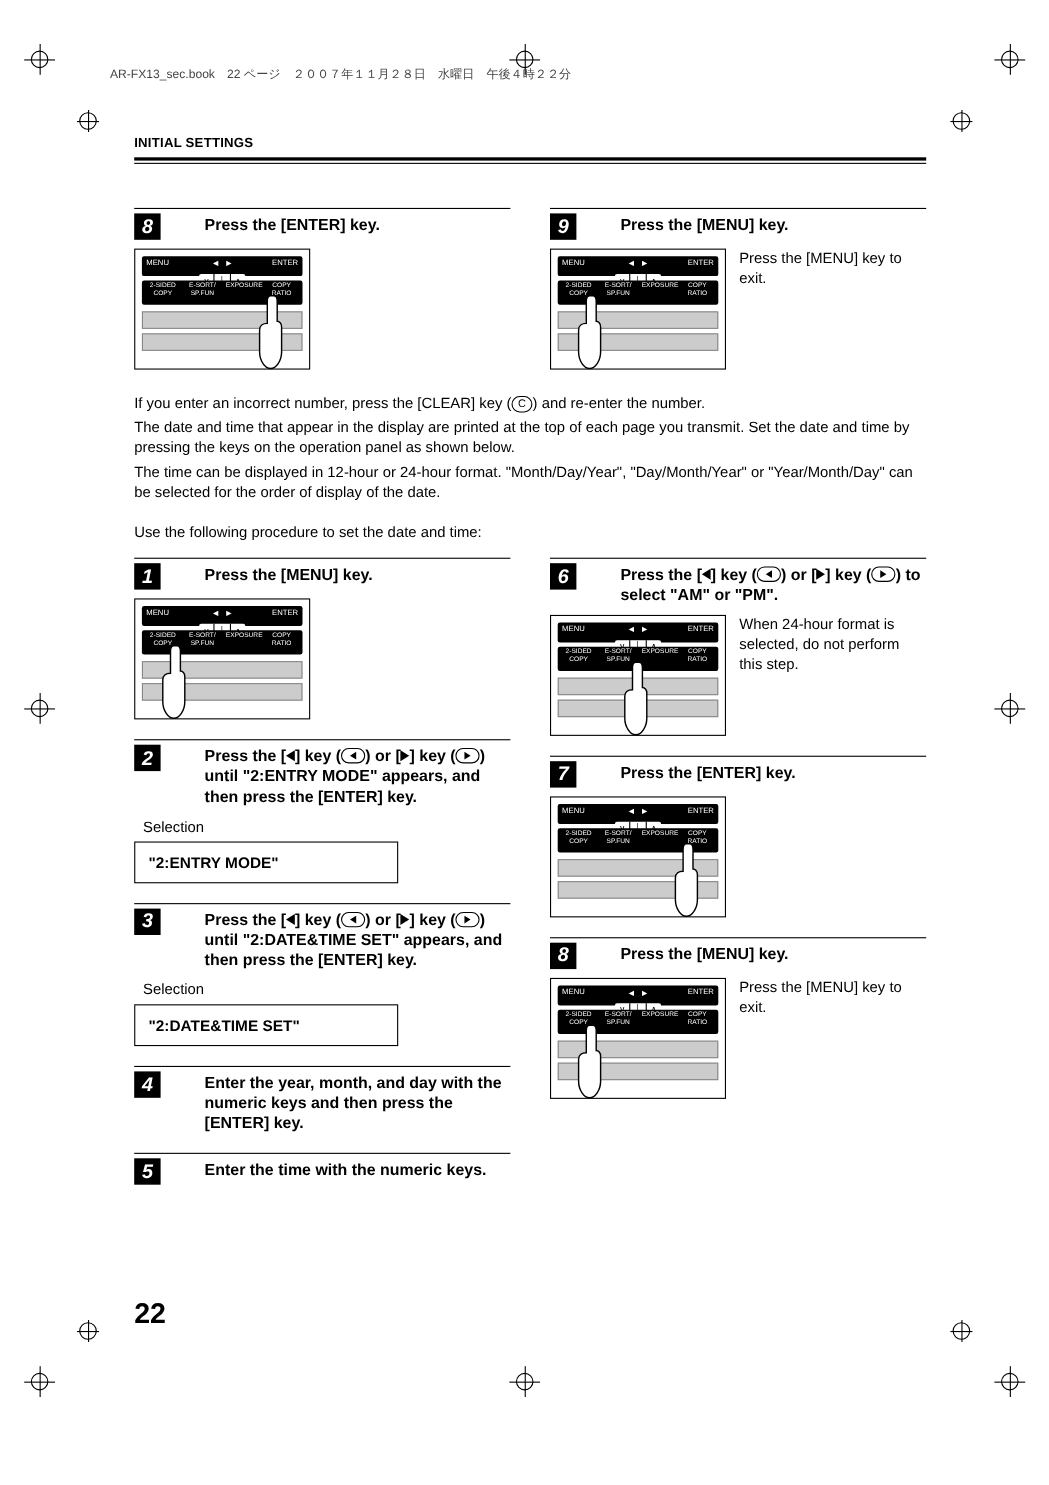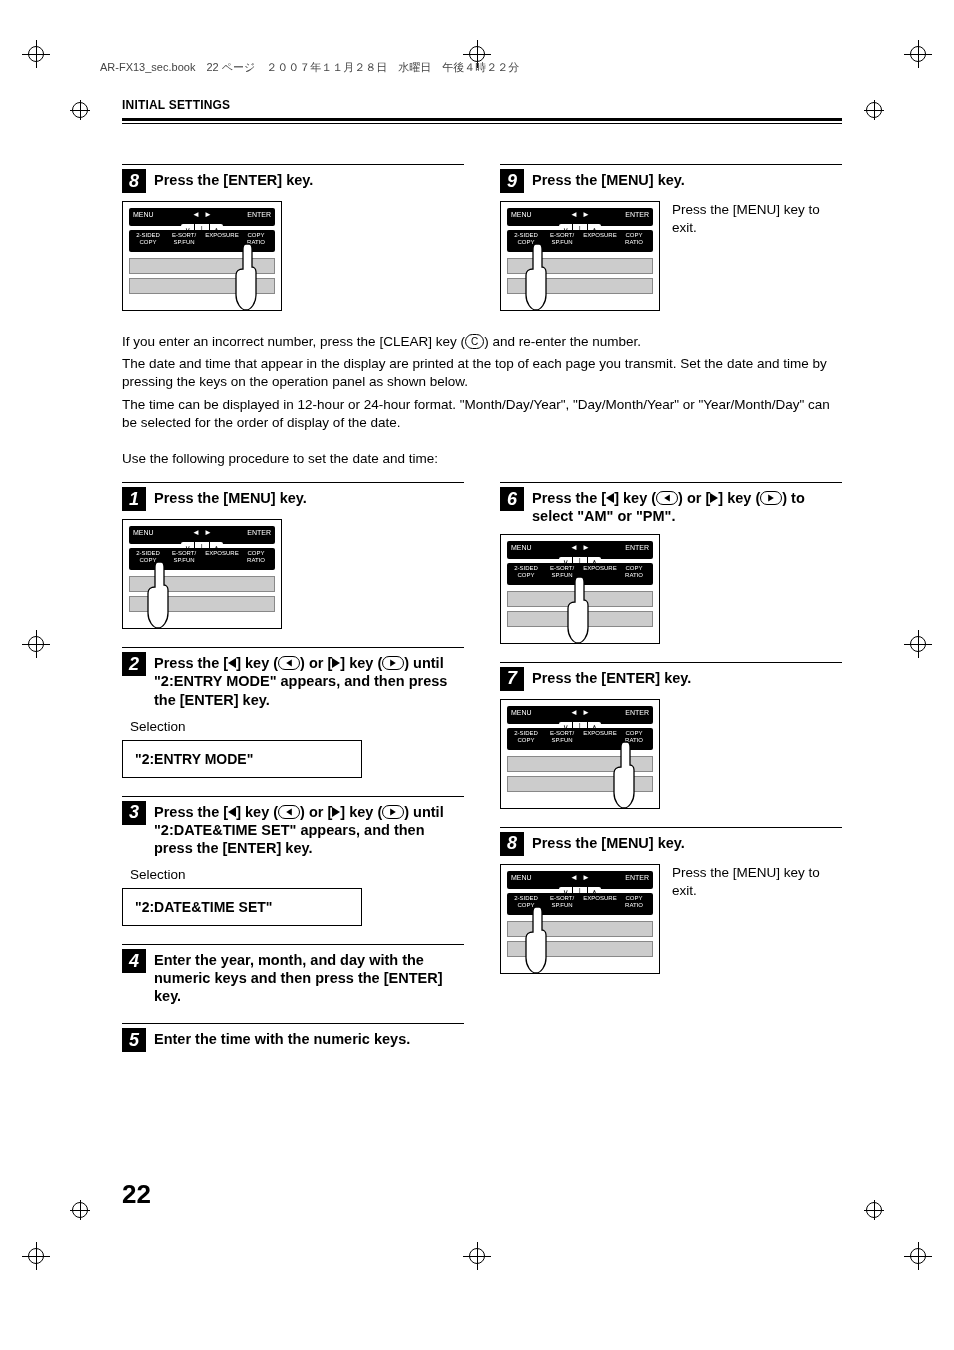--- a/index.html
+++ b/index.html
@@ -59,21 +59,21 @@
   .header-strip {
     position: absolute;
     top: 60px;
     left: 100px;
     font-size: 11px;
     color: #444;
   }
 
   .content {
     position: absolute;
-    top: 98px;
+    top: 123px;
     left: 122px;
     width: 720px;
   }
 
   .running-head {
     font-size: 12px;
     font-weight: bold;
     letter-spacing: 0.2px;
     margin-bottom: 6px;
   }
@@ -114,20 +114,21 @@
     display: flex;
     align-items: center;
     justify-content: center;
     flex: none;
   }
   .step-title {
     font-weight: bold;
     font-size: 14.5px;
     line-height: 1.25;
     margin-top: 2px;
+    margin-left: 32px;
   }
 
   .step-body {
     display: flex;
     gap: 12px;
     margin-top: 8px;
   }
   .step-note {
     font-size: 13.5px;
     line-height: 1.35;
@@ -552,20 +553,21 @@
                 <div class="cell c4">COPY RATIO</div>
               </div>
               <div class="lcd"></div>
                 <div class="row2"></div>
               <div class="finger finger-mid">
                 <svg viewBox="0 0 30 70">
                     <path d="M15 2c-2 0-3 2-3 5v20c-4 0-7 2-7 6v20c0 8 5 15 10 15s10-7 10-15V30c0-3-2-5-4-5V7c0-3-1-5-3-5z" fill="#fff" stroke="#000" stroke-width="1.3"></path>
                   </svg>
               </div>
             </div>
+            <div class="step-note">When 24-hour format is selected, do not perform this step.</div>
           </div>
         </div>
 
         <div class="step">
           <div class="step-head">
             <div class="step-num">7</div>
             <div class="step-title">Press the [ENTER] key.</div>
           </div>
           <div class="step-body">
             <div class="panel">

